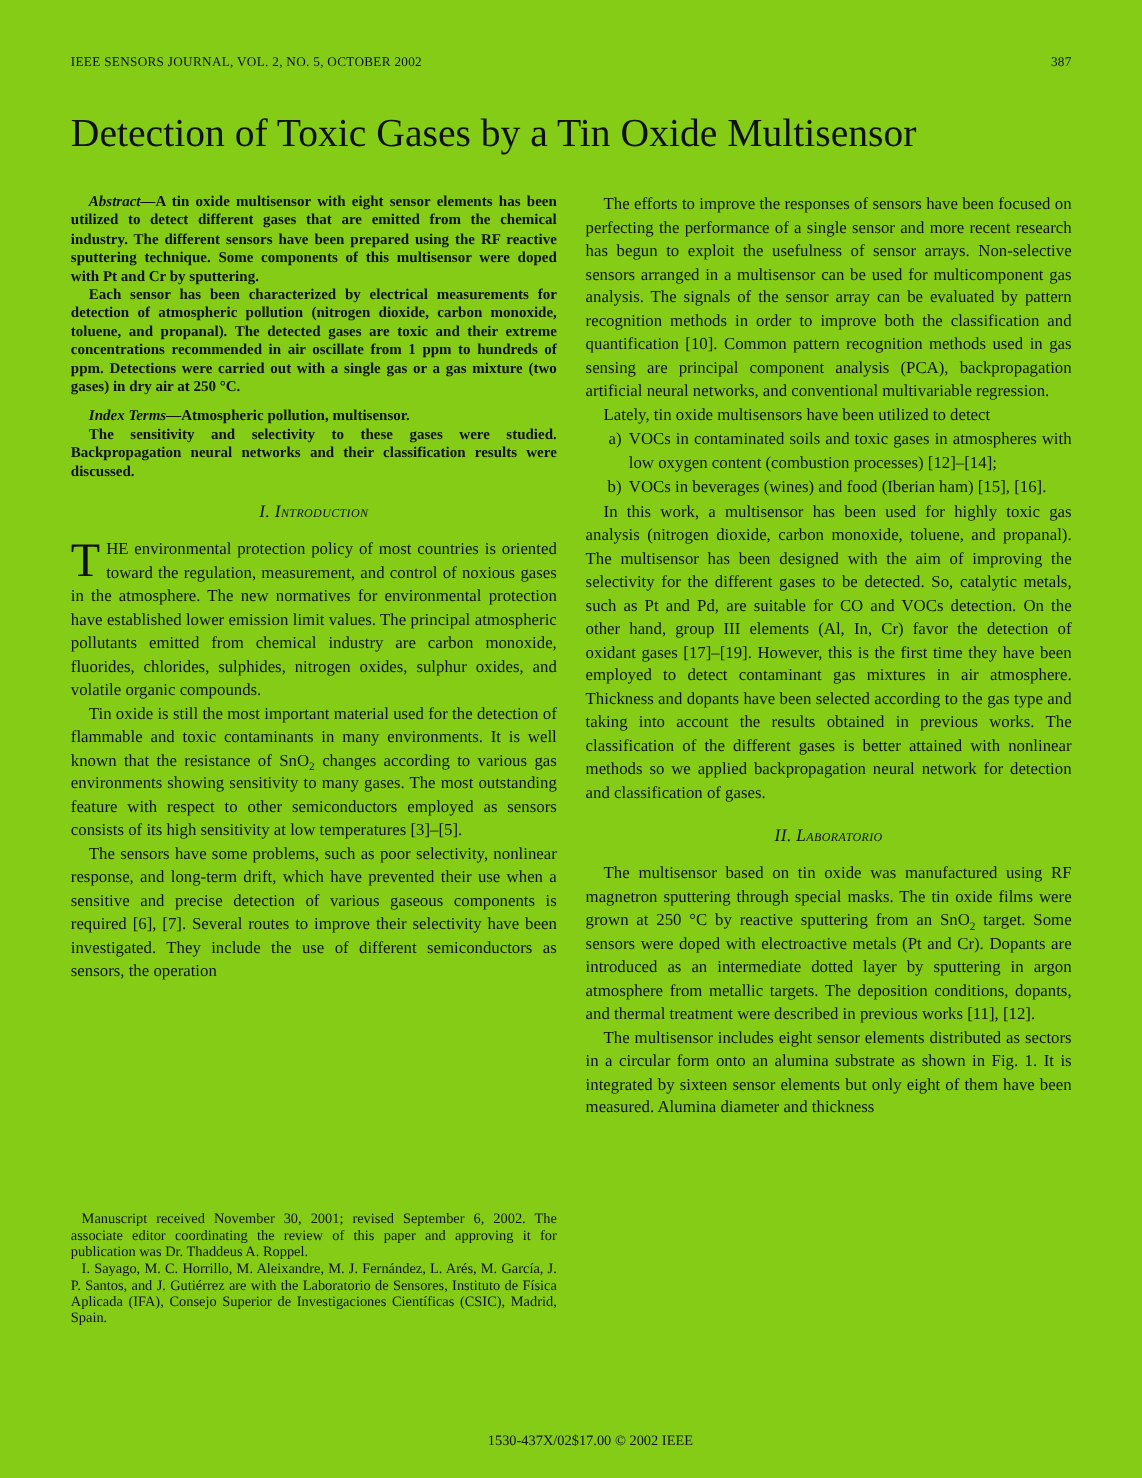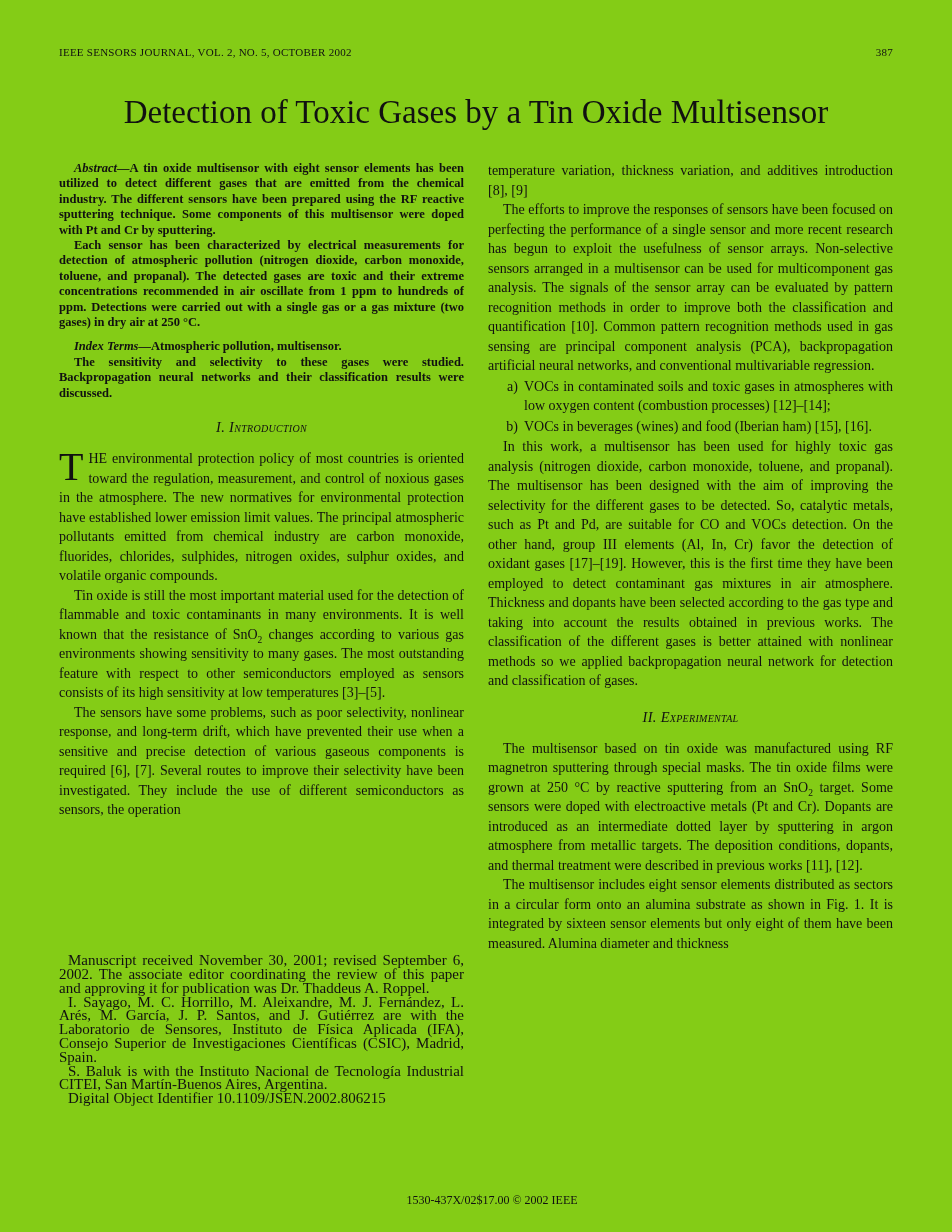--- a/index.html
+++ b/index.html
@@ -3,37 +3,37 @@
 <meta charset="utf-8">
 <style>
   * { box-sizing: border-box; }
   html, body { margin: 0; padding: 0; background: #ffffff; }
   .page {
     width: 952px; height: 1232px; margin: 0 auto; background: #84cc16;
     font-family: "Liberation Serif", "DejaVu Serif", serif; color: #111;
     position: relative; padding: 46px 59px 0; overflow: hidden;
   }
   .running-header { display: flex; justify-content: space-between; font-size: 11px; letter-spacing: 0.25px; }
-  .title { font-size: 33px; font-weight: normal; text-align: center; margin: 36px 0 12px; }
+  .title { font-size: 33px; font-weight: normal; margin: 36px 0 12px; }
   .authors { margin-top: 17px; text-align: center; font-size: 14px; line-height: 1.4; }
   .columns { display: flex; gap: 24px; margin-top: 30px; height: 945px; }
   .col { width: 405px; flex: 0 0 405px; text-align: justify; }
   .left { display: flex; flex-direction: column; }
   .body { font-size: 14px; line-height: 19.5px; margin: 0; }
   .indent { text-indent: 15px; }
   .abstract { font-size: 12.5px; line-height: 15.4px; font-weight: bold; margin: 0; text-align: justify; }
   .lead { font-style: italic; }
   .index-terms { margin-top: 9px; }
   .section-heading {
     font-size: 14.5px; font-weight: normal; font-variant: small-caps;
     text-align: center; margin: 18px 0 13px; letter-spacing: 0.3px; font-style: italic;
   }
   .dropcap { float: left; font-size: 40px; line-height: 33px; padding: 1px 5px 0 0; }
   .footnote { margin-top: auto; padding-top: 8px; }
-  .fn { font-size: 15px; line-height: 13.8px; margin: 0; text-indent: 9px; text-align: justify; }
+  .fn { font-size: 12px; line-height: 13.8px; margin: 0; text-indent: 9px; text-align: justify; }
   .list-item { display: flex; font-size: 14px; line-height: 19.5px; margin: 1px 0 1px 14px; gap: 6px; }
   .list-label { flex: 0 0 16px; text-align: right; }
   .list-text { flex: 1; text-align: justify; }
   .footer { position: absolute; left: 0; right: 0; bottom: 24px; text-align: center; font-size: 12px; padding-left: 32px; }
   sub { font-size: 68%; line-height: 0; }
 </style>
 </head>
 <body>
 
 <div class="page">
@@ -56,41 +56,39 @@
 
       <h2 class="section-heading">I. Introduction</h2>
 
       <p class="body"><span class="dropcap">T</span><span>HE environmental protection policy of most countries is oriented toward the regulation, measurement, and control of noxious gases in the atmosphere. The new normatives for environmental protection have established lower emission limit values. The principal atmospheric pollutants emitted from chemical industry are carbon monoxide, fluorides, chlorides, sulphides, nitrogen oxides, sulphur oxides, and volatile organic compounds.</span></p>
       <p class="body indent"><span>Tin oxide is still the most important material used for the detection of flammable and toxic contaminants in many environments. It is well known that the resistance of SnO</span><sub>2</sub><span> changes according to various gas environments showing sensitivity to many gases. The most outstanding feature with respect to other semiconductors employed as sensors consists of its high sensitivity at low temperatures [3]–[5].</span></p>
       <p class="body indent">The sensors have some problems, such as poor selectivity, nonlinear response, and long-term drift, which have prevented their use when a sensitive and precise detection of various gaseous components is required [6], [7]. Several routes to improve their selectivity have been investigated. They include the use of different semiconductors as sensors, the operation</p>
 
       <div class="footnote">
         <p class="fn">Manuscript received November 30, 2001; revised September 6, 2002. The associate editor coordinating the review of this paper and approving it for publication was Dr. Thaddeus A. Roppel.</p>
         <p class="fn">I. Sayago, M. C. Horrillo, M. Aleixandre, M. J. Fernández, L. Arés, M. García, J. P. Santos, and J. Gutiérrez are with the Laboratorio de Sensores, Instituto de Física Aplicada (IFA), Consejo Superior de Investigaciones Científicas (CSIC), Madrid, Spain.</p>
-        <p class="fn">S. Baluk is with the Instituto Nacional de Tecnología Industrial CITEI, San Martín-Buenos Aires, Argentina.</p>
-        <p class="fn">Digital Object Identifier 10.1109/JSEN.2002.806215</p>
       </div>
     </div>
 
     <div class="col right">
-      <p class="body">temperature variation, thickness variation, and additives introduction [8], [9]</p>
       <p class="body indent">The efforts to improve the responses of sensors have been focused on perfecting the performance of a single sensor and more recent research has begun to exploit the usefulness of sensor arrays. Non-selective sensors arranged in a multisensor can be used for multicomponent gas analysis. The signals of the sensor array can be evaluated by pattern recognition methods in order to improve both the classification and quantification [10]. Common pattern recognition methods used in gas sensing are principal component analysis (PCA), backpropagation artificial neural networks, and conventional multivariable regression.</p>
+      <p class="body indent">Lately, tin oxide multisensors have been utilized to detect</p>
 
       <div class="list-item">
         <span class="list-label">a)</span>
         <span class="list-text">VOCs in contaminated soils and toxic gases in atmospheres with low oxygen content (combustion processes) [12]–[14];</span>
       </div>
       <div class="list-item">
         <span class="list-label">b)</span>
         <span class="list-text">VOCs in beverages (wines) and food (Iberian ham) [15], [16].</span>
       </div>
 
       <p class="body indent">In this work, a multisensor has been used for highly toxic gas analysis (nitrogen dioxide, carbon monoxide, toluene, and propanal). The multisensor has been designed with the aim of improving the selectivity for the different gases to be detected. So, catalytic metals, such as Pt and Pd, are suitable for CO and VOCs detection. On the other hand, group III elements (Al, In, Cr) favor the detection of oxidant gases [17]–[19]. However, this is the first time they have been employed to detect contaminant gas mixtures in air atmosphere. Thickness and dopants have been selected according to the gas type and taking into account the results obtained in previous works. The classification of the different gases is better attained with nonlinear methods so we applied backpropagation neural network for detection and classification of gases.</p>
 
-      <h2 class="section-heading">II. Experimental</h2>
+      <h2 class="section-heading">II. Laboratorio</h2>
 
       <p class="body indent"><span>The multisensor based on tin oxide was manufactured using RF magnetron sputtering through special masks. The tin oxide films were grown at 250 °C by reactive sputtering from an SnO</span><sub>2</sub><span> target. Some sensors were doped with electroactive metals (Pt and Cr). Dopants are introduced as an intermediate dotted layer by sputtering in argon atmosphere from metallic targets. The deposition conditions, dopants, and thermal treatment were described in previous works [11], [12].</span></p>
       <p class="body indent">The multisensor includes eight sensor elements distributed as sectors in a circular form onto an alumina substrate as shown in Fig. 1. It is integrated by sixteen sensor elements but only eight of them have been measured. Alumina diameter and thickness</p>
     </div>
 
   </div>
 
   <div class="footer">1530-437X/02$17.00 © 2002 IEEE</div>
 
 </div>

